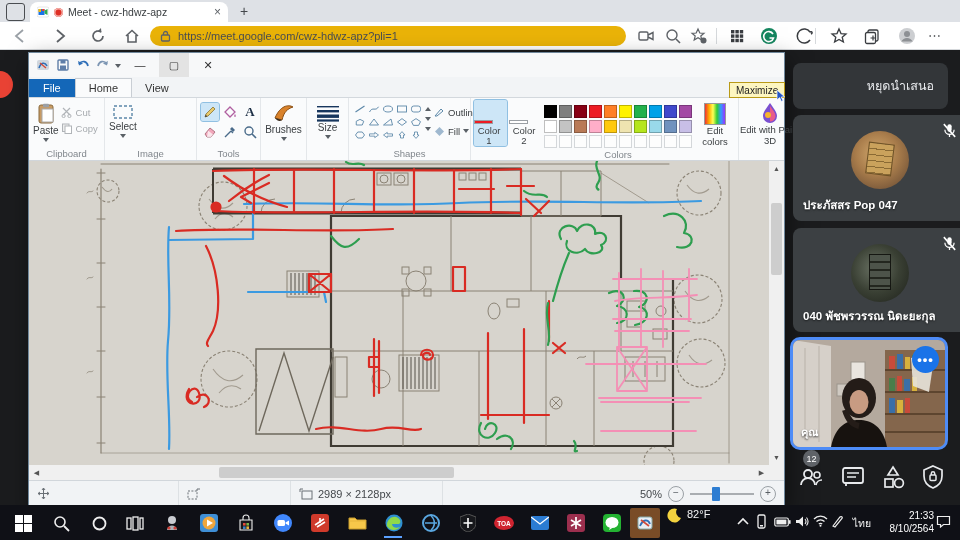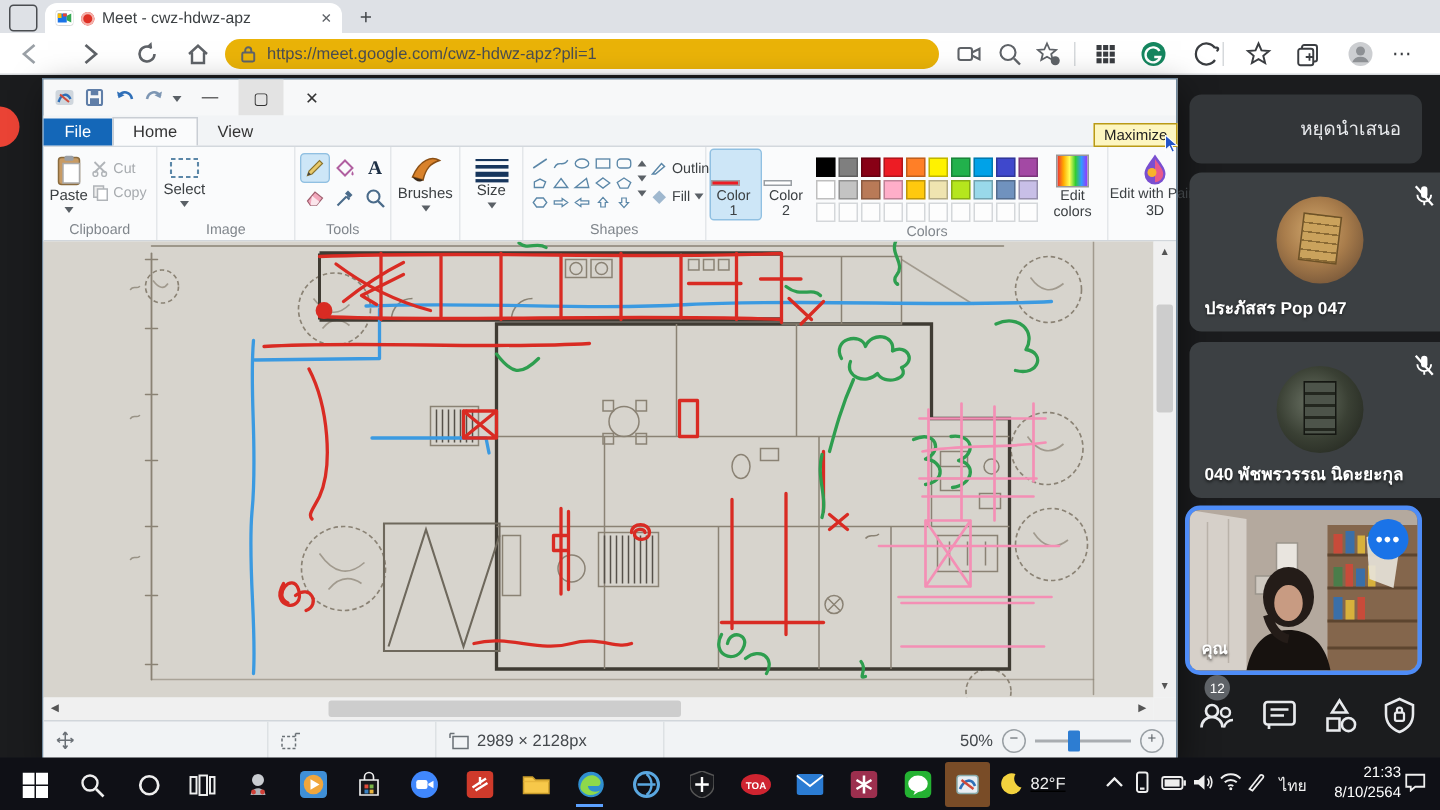--- a/index.html
+++ b/index.html
@@ -889,21 +889,21 @@
   </div>
 <div class="abs tk active-paint" style="left:630px">
     <svg width="18" height="18" viewBox="0 0 18 18">
       <rect x="2" y="3" width="14" height="12" rx="2" fill="#e9eef3" stroke="#8aa"></rect>
       <path d="M4 12 C7 5 12 5 14 10" stroke="#2f6fb8" stroke-width="1.8" fill="none"></path>
       <path d="M5 6 L13 12" stroke="#d04a3a" stroke-width="1.6"></path>
     </svg>
   </div>
 <div class="abs edge-underline"></div>
 
-<div class="abs" style="left:666px;top:508px;height:30px;display:flex;align-items:center;gap:5px;text-decoration:underline;">
+<div class="abs" style="left:666px;top:508px;height:30px;display:flex;align-items:flex-start;gap:5px;text-decoration:underline;">
   <svg width="16" height="16" viewBox="0 0 16 16">
       <path d="M11 1 A7 7 0 1 0 15 10 A6 6 0 0 1 11 1 Z" fill="#f3d23e"></path>
     </svg>
   <span class="traytxt">82°F</span>
 </div>
 <svg class="abs" style="left:737px;top:517px;" width="12" height="10" viewBox="0 0 12 10">
     <path d="M1 7 L6 2 L11 7" stroke="#eee" stroke-width="1.6" fill="none"></path>
   </svg>
 <svg class="abs" style="left:757px;top:514px;" width="9" height="15" viewBox="0 0 9 15">
     <rect x="1" y="1" width="7" height="13" rx="1.5" fill="none" stroke="#eee" stroke-width="1.3"></rect>

